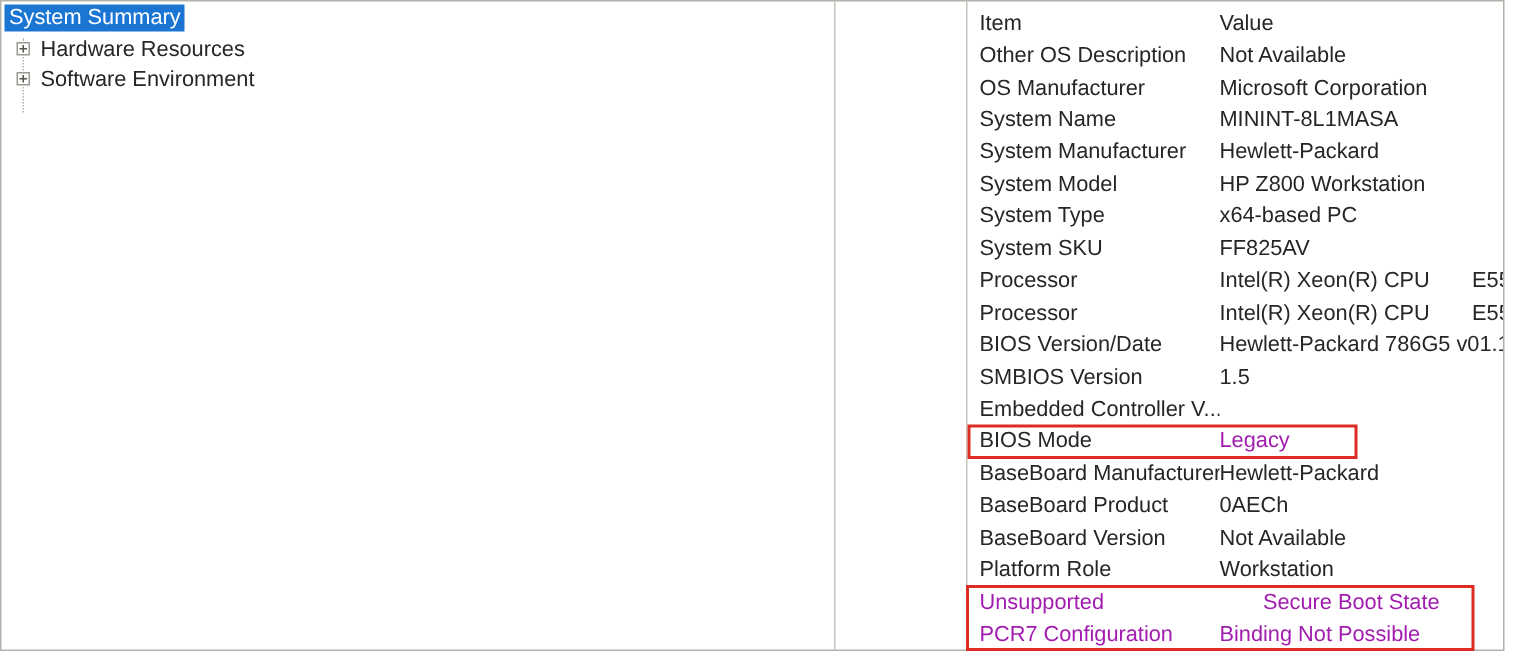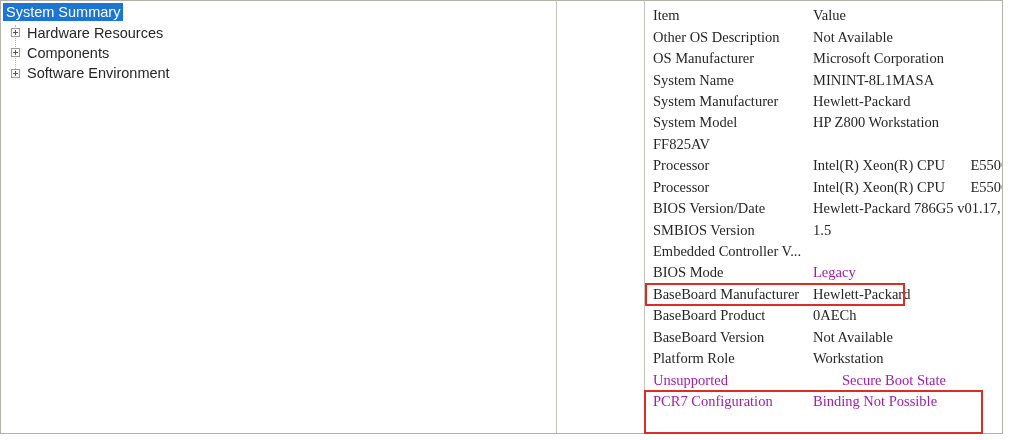--- a/index.html
+++ b/index.html
@@ -49,21 +49,20 @@
   }
   .tree-label { padding: 1px 3px; }
   .tree-row.root .tree-label { margin-left: 2px; }
   .tree-label.selected { background: #1b76d3; color: #ffffff; }
   
   .details-panel {
     position: absolute; left: 643px; top: 0; bottom: 0; right: 0;
     border-left: 1px solid #c3c3bc;
     padding: 4px 0 0 8px;
     overflow: hidden;
-    font-family: Liberation Serif, serif;
   }
   .drow {
     display: flex; height: 21.45px; align-items: center;
     white-space: nowrap;
   }
   .dcell { display: block; }
   .dcell.item { flex: 0 0 160px; overflow: hidden; }
   .dcell.value { flex: 1 1 auto; overflow: hidden; white-space: pre; }
   .olive, .olive-row .dcell { color: #a21caf; }
   
@@ -85,24 +84,20 @@
   <div class="tree-row root">
 
     <span class="tree-label selected">System Summary</span>
   </div>
 
   <div class="tree-row">
     <span class="plusbox"></span>
     <span class="tree-label">Hardware Resources</span>
   </div>
 
-  <div class="tree-row">
-    <span class="plusbox"></span>
-    <span class="tree-label">Components</span>
-  </div>
 
   <div class="tree-row">
     <span class="plusbox"></span>
     <span class="tree-label">Software Environment</span>
   </div>
 </div>
   </div>
 
   <div class="details-panel">
     <div class="drow">
@@ -128,22 +123,27 @@
   <div class="drow">
     <span class="dcell item">System Manufacturer</span>
     <span class="dcell value">Hewlett-Packard</span>
   </div>
 
   <div class="drow">
     <span class="dcell item">System Model</span>
     <span class="dcell value">HP Z800 Workstation</span>
   </div>
 
-
-  <div class="drow">
+  <div class="drow">
+    <span class="dcell item">System Type</span>
+    <span class="dcell value">x64-based PC</span>
+  </div>
+
+  <div class="drow">
+    <span class="dcell item">System SKU</span>
     <span class="dcell value">FF825AV</span>
   </div>
 
   <div class="drow">
     <span class="dcell item">Processor</span>
     <span class="dcell value">Intel(R) Xeon(R) CPU       E5506</span>
   </div>
 
   <div class="drow">
     <span class="dcell item">Processor</span>

